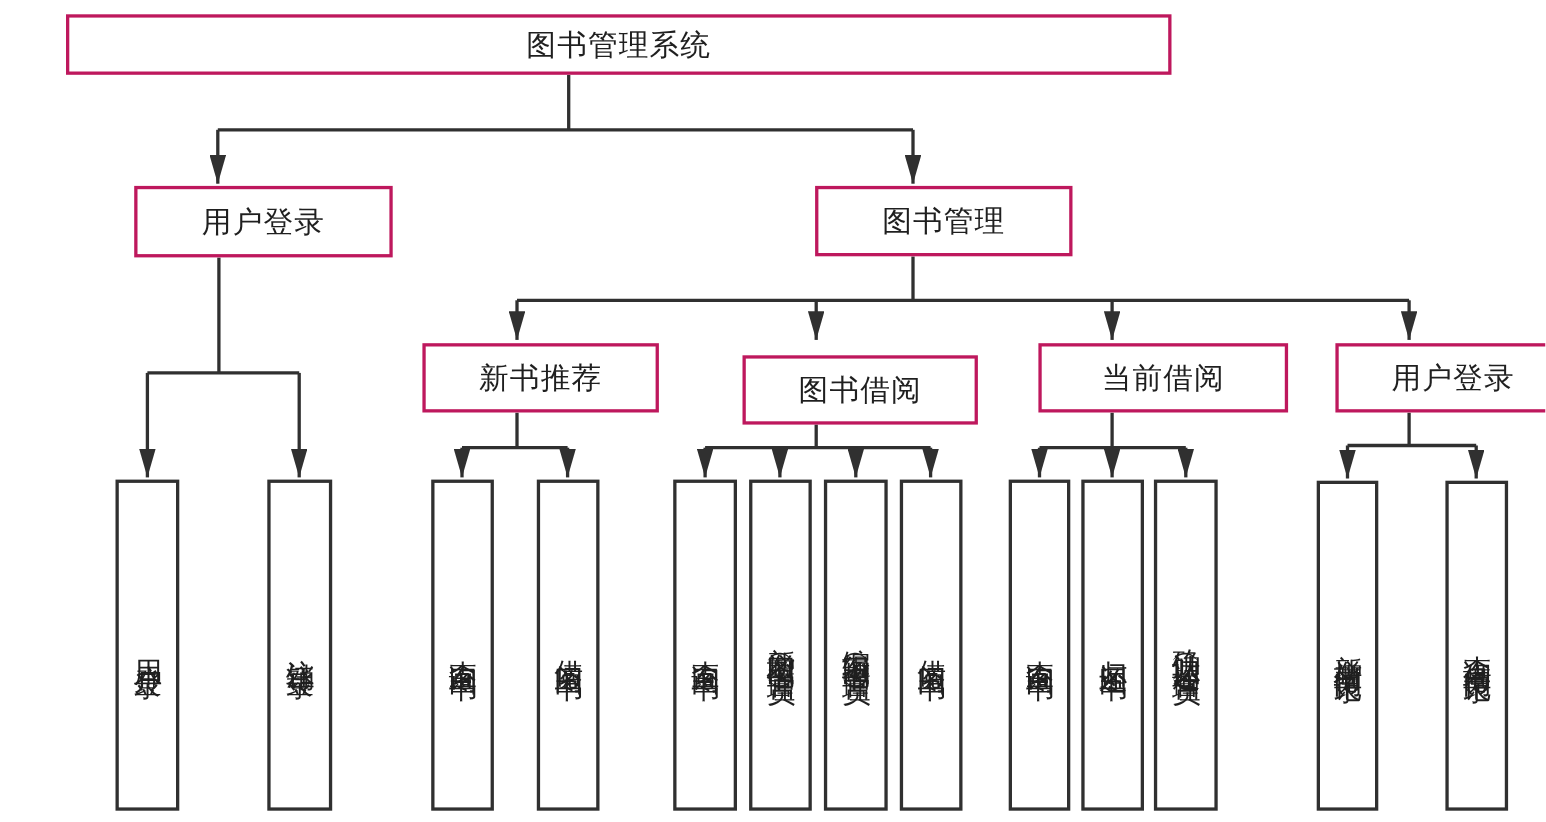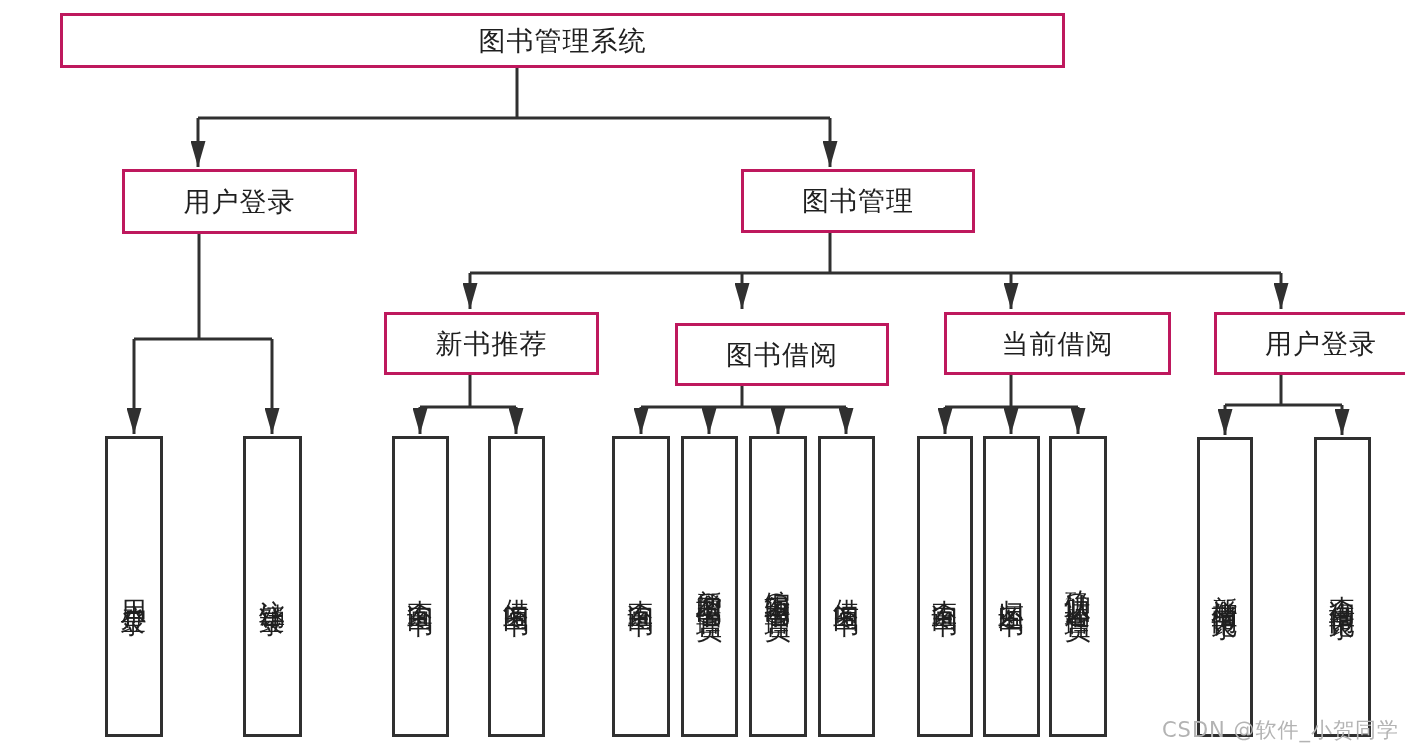--- a/index.html
+++ b/index.html
@@ -176,15 +176,14 @@
     <span>确认归还（管理员）</span>
   </div>
 
   <div class="vbox" style="left:1197px; top:437px; width:56px; height:300px;">
     <span>新增借阅记录</span>
   </div>
   <div class="vbox" style="left:1314px; top:437px; width:57px; height:300px;">
     <span>查询借阅记录</span>
   </div>
 
-  <div class="watermark">CSDN @软件_小贺同学</div>
 
 </div>
 
 </body></html>

